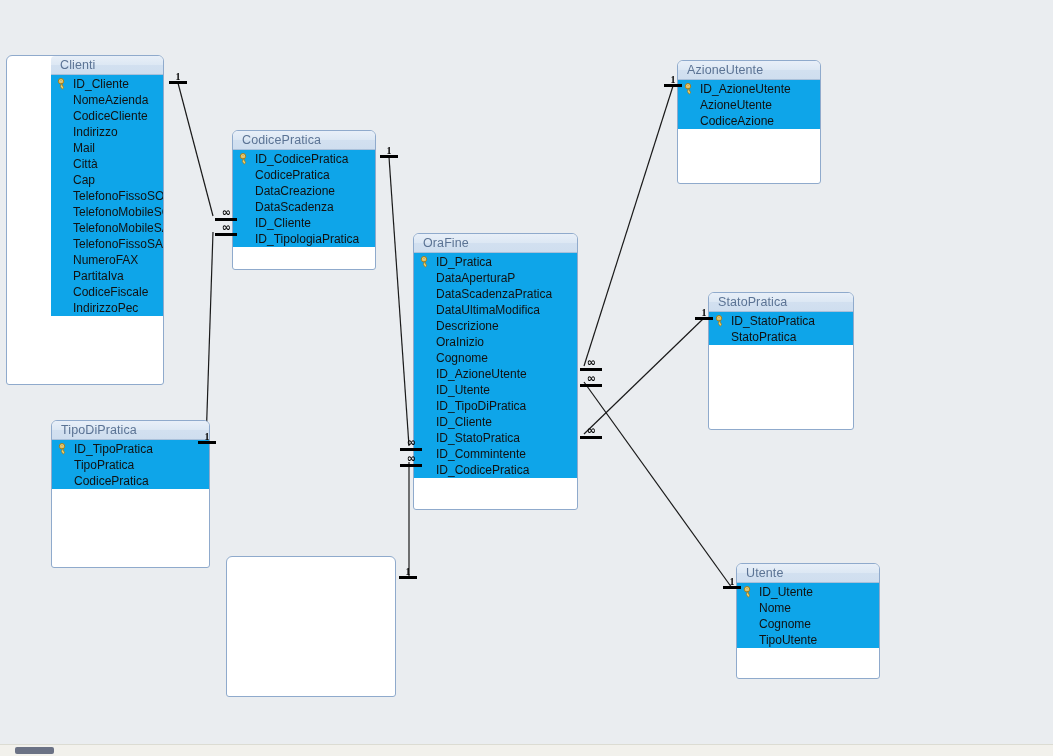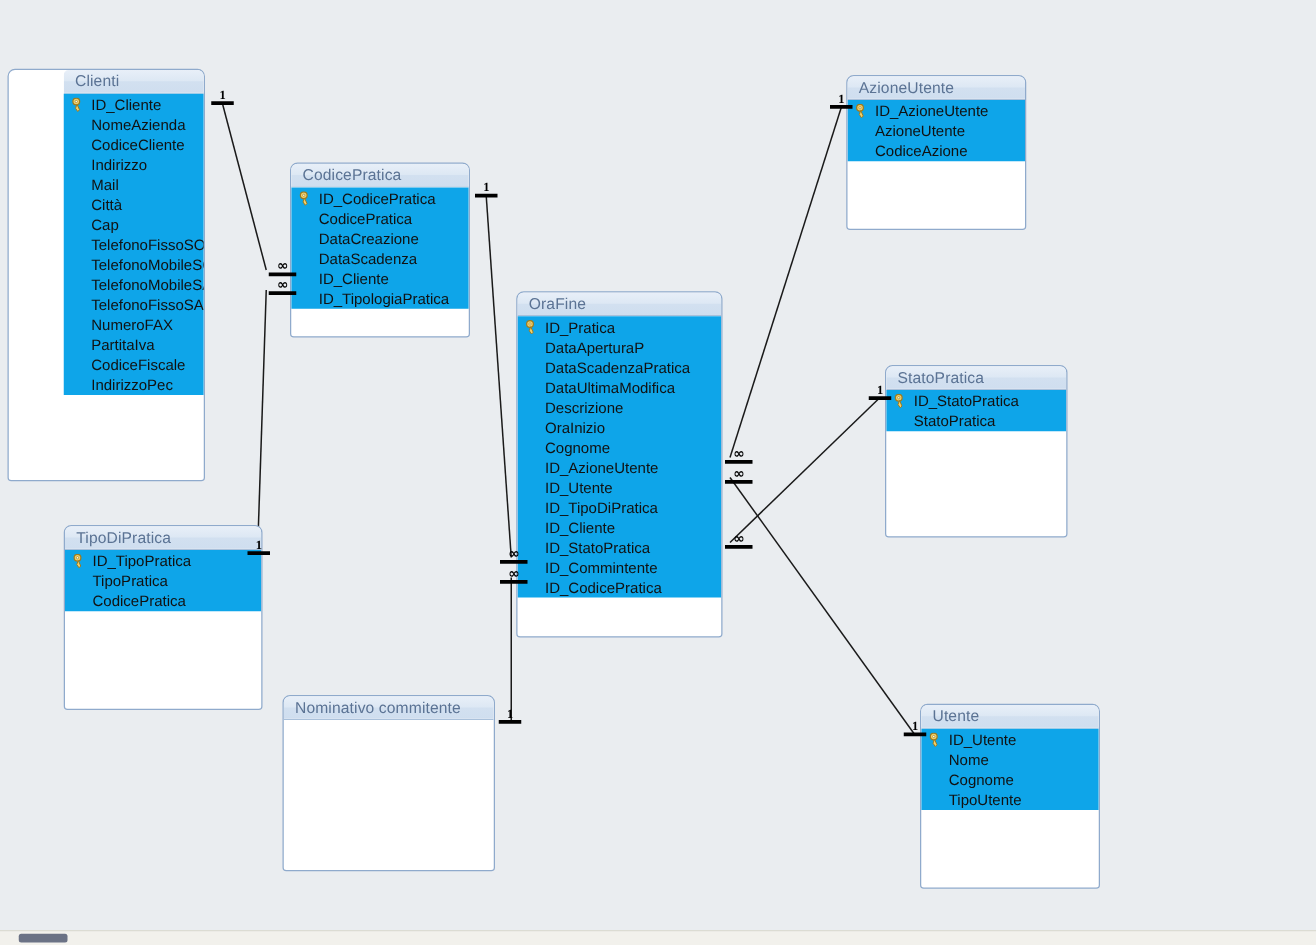--- a/index.html
+++ b/index.html
@@ -224,21 +224,21 @@
         <div class="tbl-head">StatoPratica</div>
         <div class="tbl-body">
           <div class="fld"><svg class="keyicon" viewBox="0 0 11 12">
               <circle cx="4" cy="3.2" r="2.7" fill="#f2d06b" stroke="#9c7b20" stroke-width="1"></circle>
               <circle cx="4" cy="3.2" r="0.9" fill="#fff" stroke="#9c7b20" stroke-width="0.5"></circle>
               <path d="M4.6 5.4 L6.6 9.8 L5.2 11.2 L3.4 8.6 Z" fill="#f2d06b" stroke="#9c7b20" stroke-width="0.8" stroke-linejoin="round"></path>
             </svg><span>ID_StatoPratica</span></div>
           <div class="fld"><span>StatoPratica</span></div>
         </div>
       </div>
-      <div class="tbl" style="left: 736px; top: 563px; width: 144px; height: 148px;">
+      <div class="tbl" style="left: 736px; top: 563px; width: 144px; height: 116px;">
         <div class="tbl-head">Utente</div>
         <div class="tbl-body">
           <div class="fld"><svg class="keyicon" viewBox="0 0 11 12">
               <circle cx="4" cy="3.2" r="2.7" fill="#f2d06b" stroke="#9c7b20" stroke-width="1"></circle>
               <circle cx="4" cy="3.2" r="0.9" fill="#fff" stroke="#9c7b20" stroke-width="0.5"></circle>
               <path d="M4.6 5.4 L6.6 9.8 L5.2 11.2 L3.4 8.6 Z" fill="#f2d06b" stroke="#9c7b20" stroke-width="0.8" stroke-linejoin="round"></path>
             </svg><span>ID_Utente</span></div>
           <div class="fld"><span>Nome</span></div>
           <div class="fld"><span>Cognome</span></div>
           <div class="fld"><span>TipoUtente</span></div>
@@ -250,21 +250,20 @@
           <div class="fld"><svg class="keyicon" viewBox="0 0 11 12">
               <circle cx="4" cy="3.2" r="2.7" fill="#f2d06b" stroke="#9c7b20" stroke-width="1"></circle>
               <circle cx="4" cy="3.2" r="0.9" fill="#fff" stroke="#9c7b20" stroke-width="0.5"></circle>
               <path d="M4.6 5.4 L6.6 9.8 L5.2 11.2 L3.4 8.6 Z" fill="#f2d06b" stroke="#9c7b20" stroke-width="0.8" stroke-linejoin="round"></path>
             </svg><span>ID_TipoPratica</span></div>
           <div class="fld"><span>TipoPratica</span></div>
           <div class="fld"><span>CodicePratica</span></div>
         </div>
       </div>
       <div class="tbl" style="left: 226px; top: 556px; width: 170px; height: 141px;">
-        <div class="tbl-head">Nominativo commitente</div>
       </div>
     </div>
   <div id="cards-layer">
       <div class="card" style="left: 169px; top: 72px; width: 18px;">
         <span class="lab">1</span>
         <span class="bar"></span>
       </div>
       <div class="card inf" style="left: 215px; top: 209px; width: 22px;">
         <span class="lab">∞</span>
         <span class="bar"></span>

